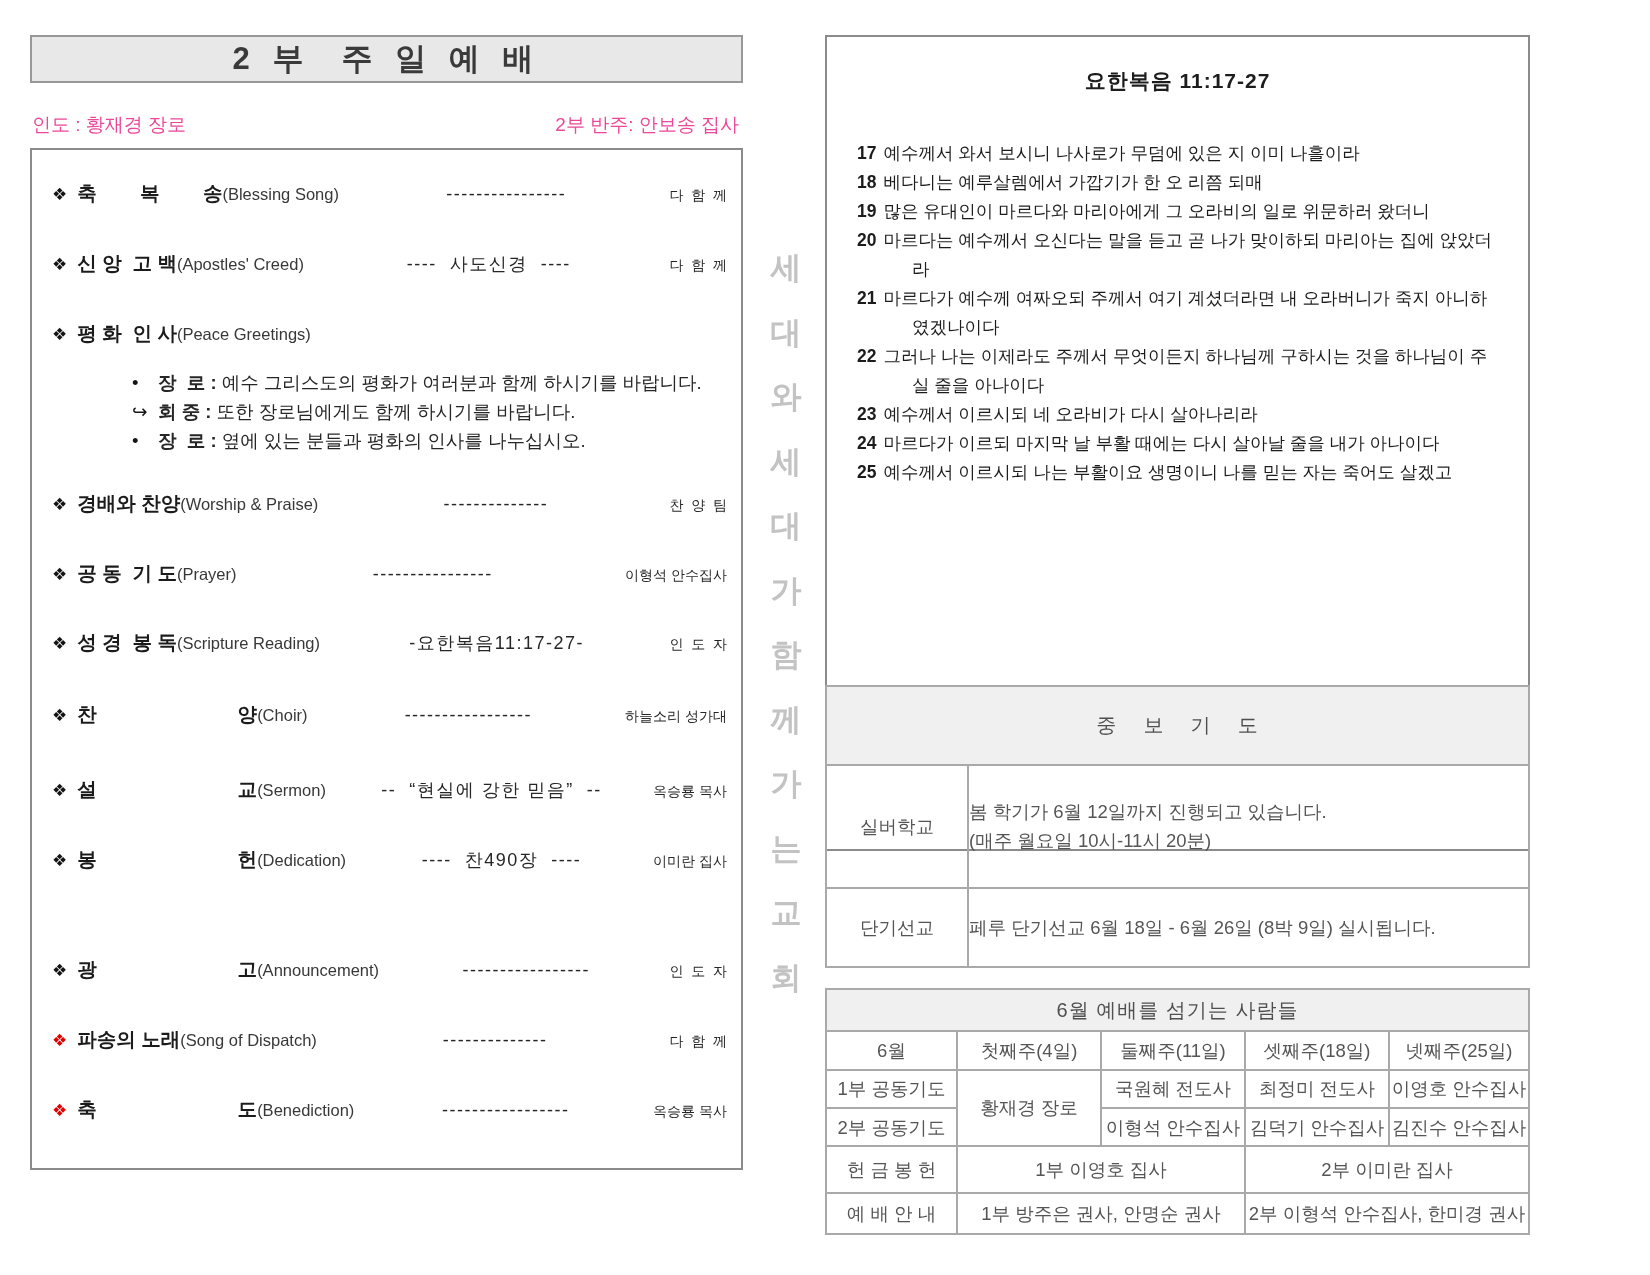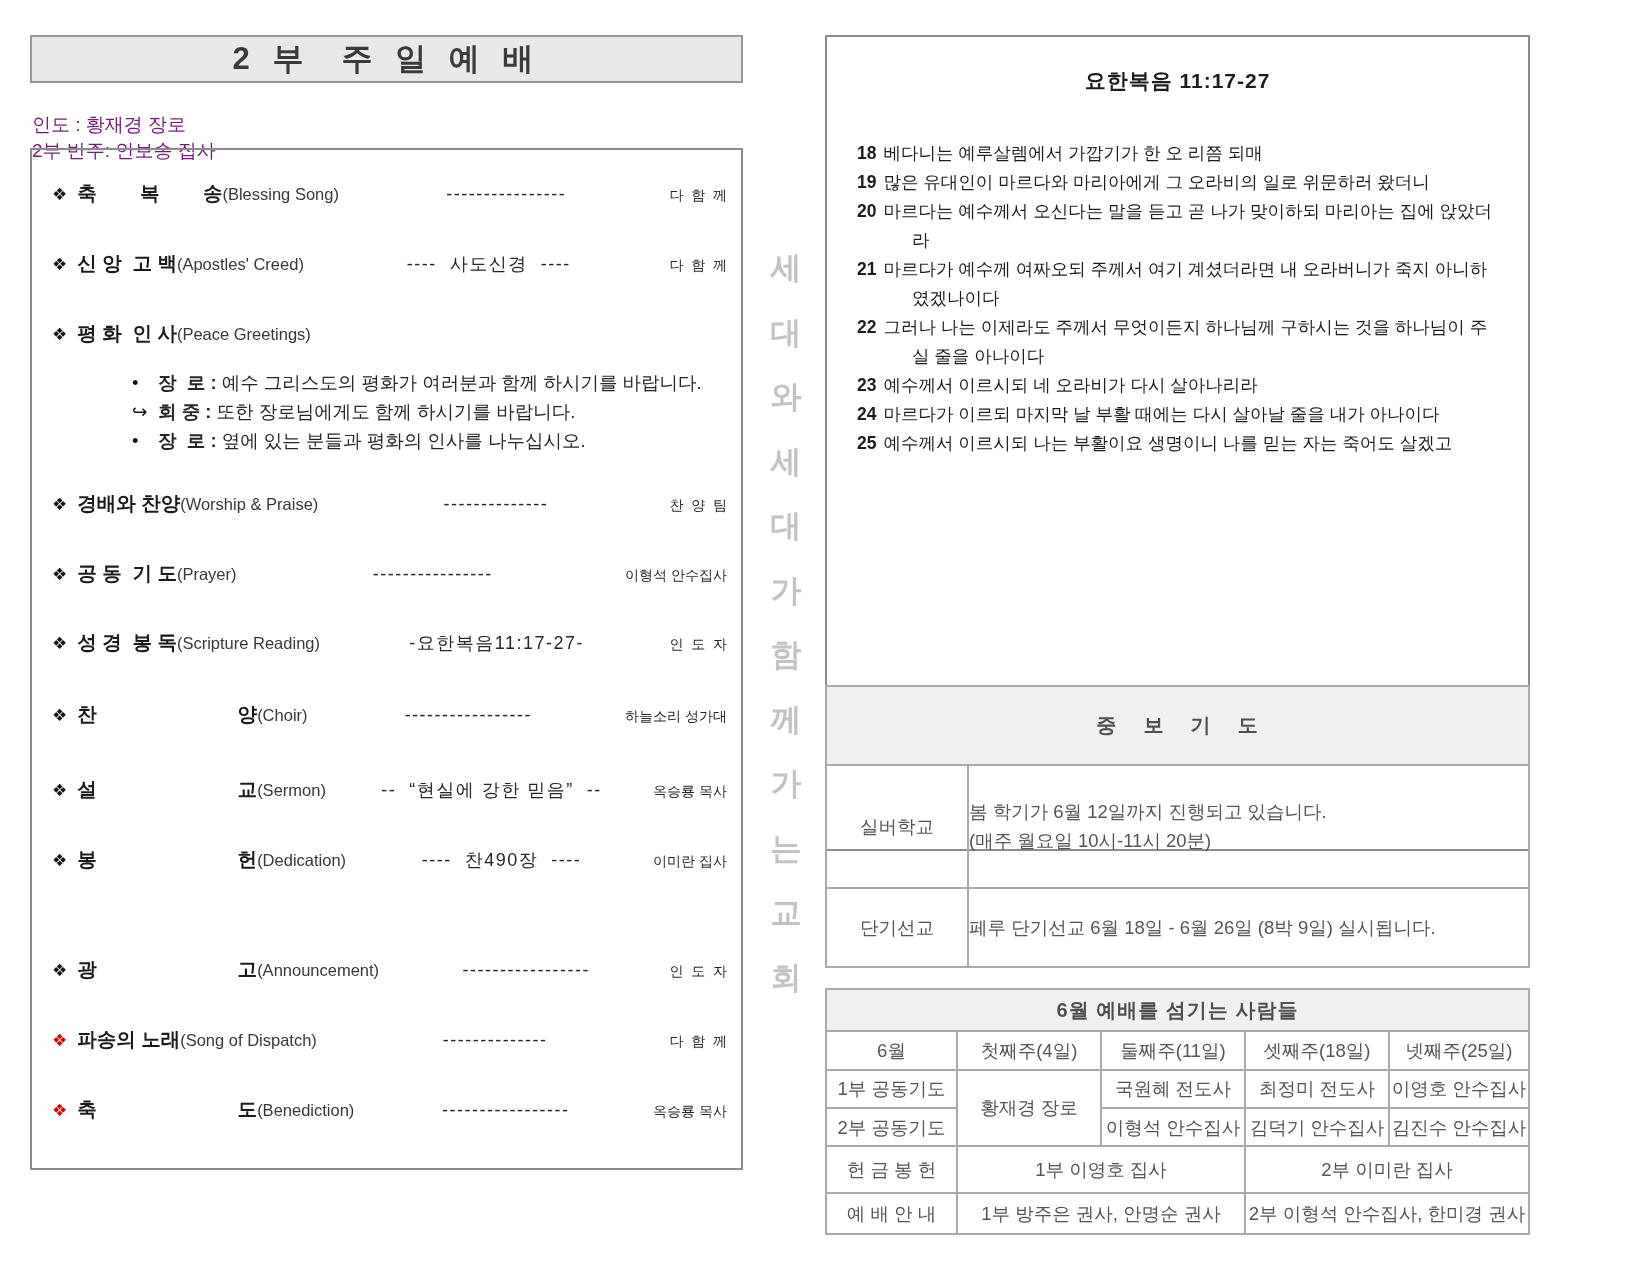--- a/index.html
+++ b/index.html
@@ -6,21 +6,21 @@
   .page{position:relative;width:1650px;height:1275px;background:#fff;overflow:hidden;
         font-family:"Liberation Sans","DejaVu Sans",sans-serif;}
 
   
   .title-box{position:absolute;left:30px;top:35px;width:709px;height:44px;
              background:#e8e8e8;border:2px solid #989898;
              display:flex;align-items:center;justify-content:center;}
   .title-box .t{font-size:31px;font-weight:bold;color:#3a3a3a;letter-spacing:7px;white-space:pre;}
 
   .leaders{position:absolute;left:32px;top:112px;width:707px;display:flex;
-           justify-content:space-between;font-size:19px;color:#701a75;flex-direction:column;}
+           justify-content:space-between;font-size:19px;color:#ec4899;}
 
   .order-box{position:absolute;left:30px;top:148px;width:709px;height:1018px;
              border:2px solid #8b8b8b;box-sizing:content-box;}
   .wrow{position:absolute;left:20px;right:14px;display:flex;align-items:baseline;}
   .dia{font-size:17px;margin-right:10px;color:#141414;}
   .wrow.red .dia{color:#e10000;}
   .ko{font-weight:bold;white-space:pre;font-size:19.5px;color:#1b1b1b;}
   .en{font-size:16.5px;color:#383838;margin-right:4px;}
   .mid{flex:1;text-align:center;letter-spacing:1.5px;white-space:pre;font-size:18px;color:#262626;}
   .who{white-space:pre;font-size:14px;color:#262626;}
@@ -39,21 +39,21 @@
   .stitle{text-align:center;margin-top:30px;font-size:21px;font-weight:bold;
           color:#1d1d1d;letter-spacing:1px;white-space:pre;}
   .verses{margin:44px 28px 0 30px;font-size:17.5px;color:#1c1c1c;line-height:29px;}
   .verse{padding-left:55px;text-indent:-55px;}
   .vnum{font-weight:bold;margin-right:7px;}
 
   
   table.tbl{position:absolute;left:825px;width:705px;border-collapse:collapse;
             table-layout:fixed;font-size:18.5px;color:#555555;}
   table.tbl td,table.tbl th{border:2px solid #a9a9a9;padding:0;}
-  th.hd{background:#f0f0f0;font-weight:bold;color:#4f4f4f;font-size:20px;
+  th.hd{background:#f0f0f0;font-weight:normal;color:#4f4f4f;font-size:20px;
         text-align:center;white-space:pre;letter-spacing:1px;}
   .lab{text-align:center;white-space:pre;}
   .txt{text-align:left;padding-left:24px;line-height:1.62;}
   table.srv td{text-align:center;white-space:pre;}
 </style>
 </head>
 <body>
 
 <div class="page">
 
@@ -188,20 +188,21 @@
     <div>께</div>
     <div>가</div>
     <div>는</div>
     <div>교</div>
     <div>회</div>
   </div>
 
   <div class="scripture">
     <div class="stitle">요한복음 11:17-27</div>
     <div class="verses">
+      <div class="verse"><span class="vnum">17</span><span>예수께서 와서 보시니 나사로가 무덤에 있은 지 이미 나흘이라</span></div>
       <div class="verse"><span class="vnum">18</span><span>베다니는 예루살렘에서 가깝기가 한 오 리쯤 되매</span></div>
       <div class="verse"><span class="vnum">19</span><span>많은 유대인이 마르다와 마리아에게 그 오라비의 일로 위문하러 왔더니</span></div>
       <div class="verse"><span class="vnum">20</span><span>마르다는 예수께서 오신다는 말을 듣고 곧 나가 맞이하되 마리아는 집에 앉았더라</span></div>
       <div class="verse"><span class="vnum">21</span><span>마르다가 예수께 여짜오되 주께서 여기 계셨더라면 내 오라버니가 죽지 아니하였겠나이다</span></div>
       <div class="verse"><span class="vnum">22</span><span>그러나 나는 이제라도 주께서 무엇이든지 하나님께 구하시는 것을 하나님이 주실 줄을 아나이다</span></div>
       <div class="verse"><span class="vnum">23</span><span>예수께서 이르시되 네 오라비가 다시 살아나리라</span></div>
       <div class="verse"><span class="vnum">24</span><span>마르다가 이르되 마지막 날 부활 때에는 다시 살아날 줄을 내가 아나이다</span></div>
       <div class="verse"><span class="vnum">25</span><span>예수께서 이르시되 나는 부활이요 생명이니 나를 믿는 자는 죽어도 살겠고</span></div>
     </div>
   </div>

